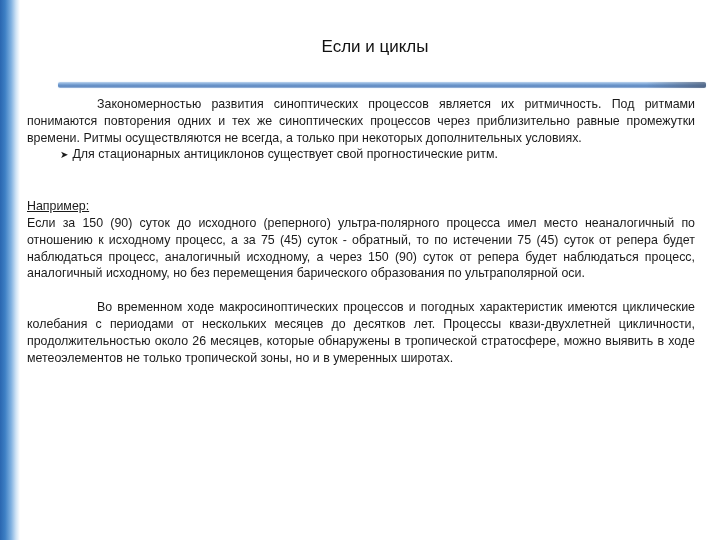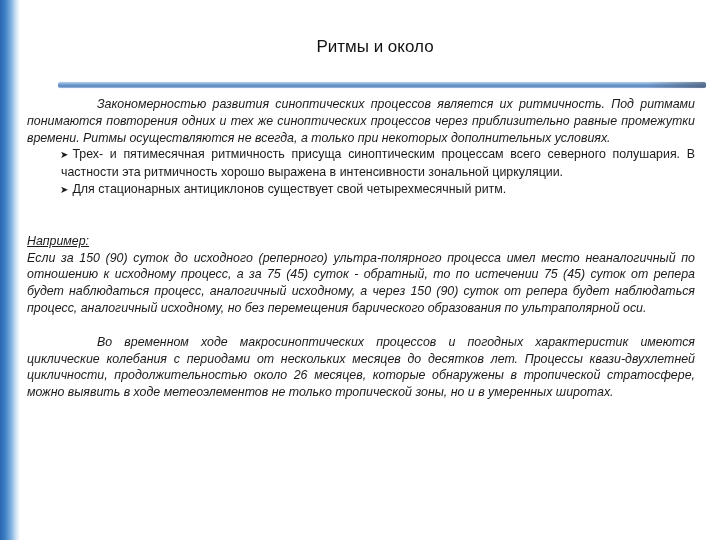--- a/index.html
+++ b/index.html
@@ -52,21 +52,20 @@
       position: absolute;
       left: 27px;
       top: 96px;
       width: 668px;
       font-size: 12.4px;
       line-height: 16.8px;
     }
     .p {
       margin: 0;
       text-align: justify;
-      font-style: italic;
     }
     .indent {
       text-indent: 70px;
     }
     .bullet {
       margin: 0 0 0 34px;
       text-align: justify;
       text-indent: -1px;
     }
     .bullet-mark {
@@ -80,32 +79,29 @@
     }
     .underline {
       text-decoration: underline;
     }
   </style>
 </head>
 <body>
 
 <div class="left-bar"></div>
 
-<div class="title">Ритмы и около</div>
+<div class="title">Если и циклы</div>
 
 <div class="separator"></div>
 
 <div class="content">
   <p class="p indent">Закономерностью развития синоптических процессов является их ритмичность. Под ритмами понимаются повторения одних и тех же синоптических процессов через приблизительно равные промежутки времени. Ритмы осуществляются не всегда, а только при некоторых дополнительных условиях.</p>
 
   <p class="bullet">
-    <span class="bullet-mark">➤</span><span>Трех- и пятимесячная ритмичность присуща синоптическим процессам всего северного полушария. В частности эта ритмичность хорошо выражена в интенсивности зональной циркуляции.</span>
-  </p>
-  <p class="bullet">
-    <span class="bullet-mark">➤</span><span>Для стационарных антициклонов существует свой четырехмесячный ритм.</span>
+    <span class="bullet-mark">➤</span><span>Для стационарных антициклонов существует свой прогностические ритм.</span>
   </p>
 
   <div class="gap"></div>
 
 
   <div class="gap"></div>
 
   <p class="p italic underline">Например:</p>
   <p class="p italic">Если за 150 (90) суток до исходного (реперного) ультра-полярного процесса имел место неаналогичный по отношению к исходному процесс, а за 75 (45) суток - обратный, то по истечении 75 (45) суток от репера будет наблюдаться процесс, аналогичный исходному, а через 150 (90) суток от репера будет наблюдаться процесс, аналогичный исходному, но без перемещения барического образования по ультраполярной оси.</p>
 

